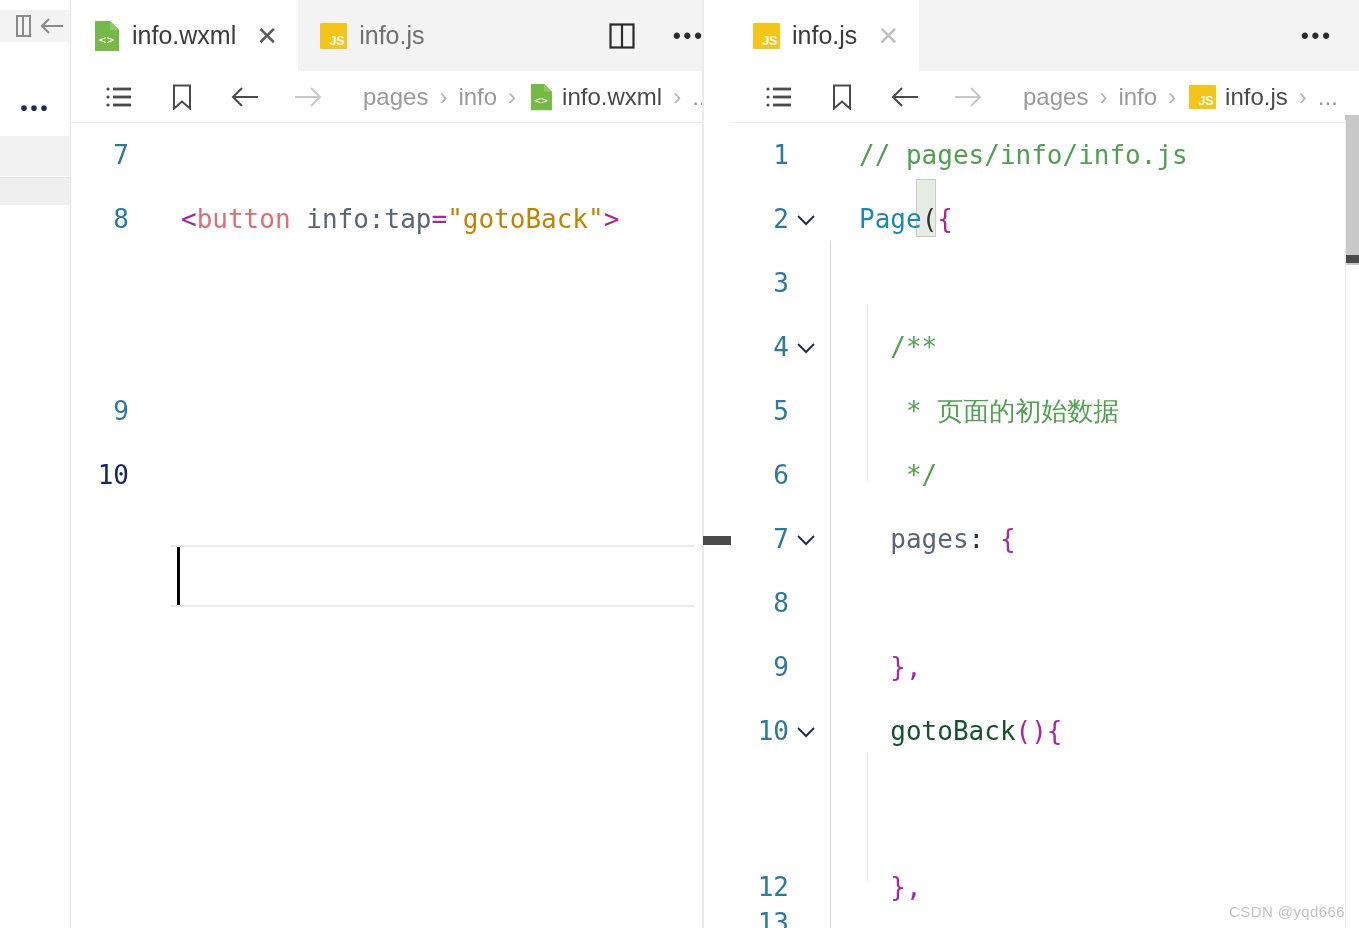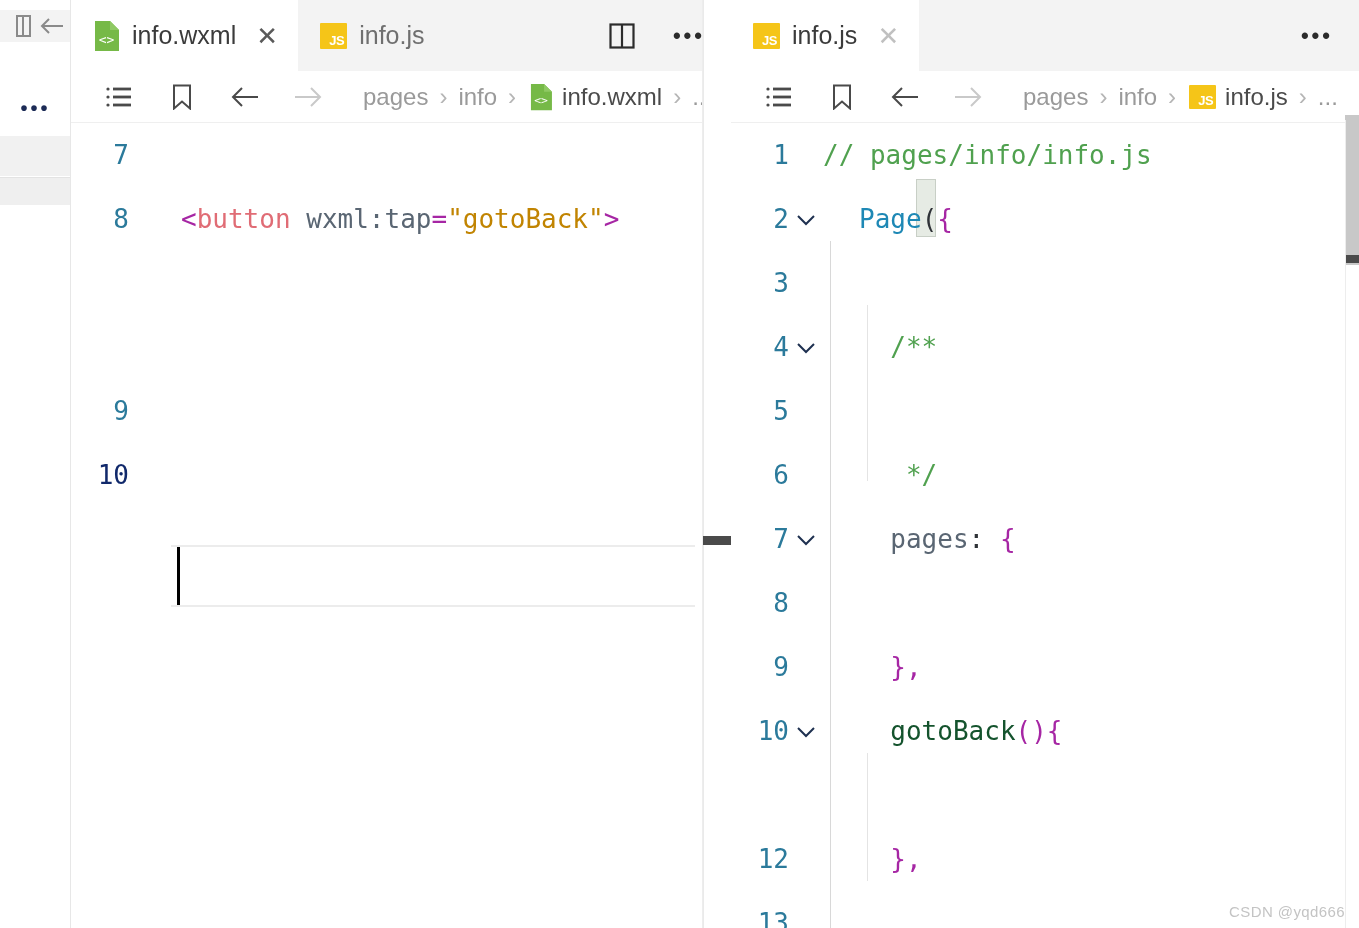--- a/index.html
+++ b/index.html
@@ -335,21 +335,21 @@
       <div class="active-line-box" style="top:422px;"></div>
       <div class="cursor" style="left:106px; top:424px; height:58px;"></div>
     <div class="code-line" style="top: 0px; height: 64px;">
           <span class="lnum">7</span>
           <span class="fold empty"></span>
           <span class="ctext" style="margin-left: 18px;"></span>
         </div>
         <div class="code-line" style="top: 64px; height: 64px;">
           <span class="lnum">8</span>
           <span class="fold empty"></span>
-          <span class="ctext" style="margin-left: 18px;"><span class="t-punct">&lt;</span><span class="t-tag">button</span><span class="t-plain"> </span><span class="t-attr">wxml:tap</span><span class="t-punct">=</span><span class="t-string">"gotoBack"</span><span class="t-punct">&gt;</span></span>
+          <span class="ctext" style="margin-left: 18px;"><span class="t-punct">&lt;</span><span class="t-tag">button</span><span class="t-plain"> </span><span class="t-attr">info:tap</span><span class="t-punct">=</span><span class="t-string">"gotoBack"</span><span class="t-punct">&gt;</span></span>
         </div>
         <div class="code-line" style="top: 256px; height: 64px;">
           <span class="lnum">9</span>
           <span class="fold empty"></span>
           <span class="ctext" style="margin-left: 18px;"></span>
         </div>
         <div class="code-line" style="top: 320px; height: 64px;">
           <span class="lnum active">10</span>
           <span class="fold empty"></span>
           <span class="ctext" style="margin-left: 18px;"></span>
@@ -426,21 +426,21 @@
     <div class="code-area" id="code-right">
 
       <div class="indent-guide" style="left:99px; top:118px; height:770px;"></div>
       <div class="indent-guide soft" style="left:136px; top:182px; height:176px;"></div>
       <div class="indent-guide soft" style="left:136px; top:630px; height:128px;"></div>
 
       <div class="bracket-hl" style="left:185px; top:56px; width:20px; height:58px;"></div>
     <div class="code-line" style="top: 0px; height: 64px;">
           <span class="lnum">1</span>
           <span class="fold empty"></span>
-          <span class="ctext" style=""><span class="t-comment">// pages/info/info.js</span></span>
+          <span class="ctext" style="margin-left: 36px;"><span class="t-comment">// pages/info/info.js</span></span>
         </div>
         <div class="code-line" style="top: 64px; height: 64px;">
           <span class="lnum">2</span>
           <span class="fold">
             <svg width="22" height="14" viewBox="0 0 22 14">
               <path d="M3 3 L11 11 L19 3" fill="none" stroke="#1e3050" stroke-width="2"></path>
             </svg>
           </span>
           <span class="ctext" style="margin-left: 36px;"><span class="t-key">Page</span><span class="t-dark">(</span><span class="t-brace">{</span></span>
         </div>
@@ -454,20 +454,21 @@
           <span class="fold">
             <svg width="22" height="14" viewBox="0 0 22 14">
               <path d="M3 3 L11 11 L19 3" fill="none" stroke="#1e3050" stroke-width="2"></path>
             </svg>
           </span>
           <span class="ctext" style="margin-left: 36px;"><span class="t-comment">  /**</span></span>
         </div>
         <div class="code-line" style="top: 256px; height: 64px;">
           <span class="lnum">5</span>
           <span class="fold empty"></span>
+          <span class="ctext" style="margin-left: 36px;"><span class="t-comment">   * 页面的初始数据</span></span>
         </div>
         <div class="code-line" style="top: 320px; height: 64px;">
           <span class="lnum">6</span>
           <span class="fold empty"></span>
           <span class="ctext" style="margin-left: 36px;"><span class="t-comment">   */</span></span>
         </div>
         <div class="code-line" style="top: 384px; height: 64px;">
           <span class="lnum">7</span>
           <span class="fold">
             <svg width="22" height="14" viewBox="0 0 22 14">
@@ -488,21 +489,21 @@
         </div>
         <div class="code-line" style="top: 576px; height: 64px;">
           <span class="lnum">10</span>
           <span class="fold">
             <svg width="22" height="14" viewBox="0 0 22 14">
               <path d="M3 3 L11 11 L19 3" fill="none" stroke="#1e3050" stroke-width="2"></path>
             </svg>
           </span>
           <span class="ctext" style="margin-left: 36px;"><span class="t-plain">  </span><span class="t-fn">gotoBack</span><span class="t-brace">()</span><span class="t-brace">{</span></span>
         </div>
-        <div class="code-line" style="top: 704px; height: 64px;">
+        <div class="code-line" style="top: 732px; height: 64px;">
           <span class="lnum">12</span>
           <span class="fold empty"></span>
           <span class="ctext" style="margin-left: 36px;"><span class="t-brace">  }</span><span class="t-brace">,</span></span>
         </div>
         <div class="code-line" style="top: 768px; height: 64px;">
           <span class="lnum">13</span>
           <span class="fold empty"></span>
           <span class="ctext" style="margin-left: 36px;"></span>
         </div>
       </div>

